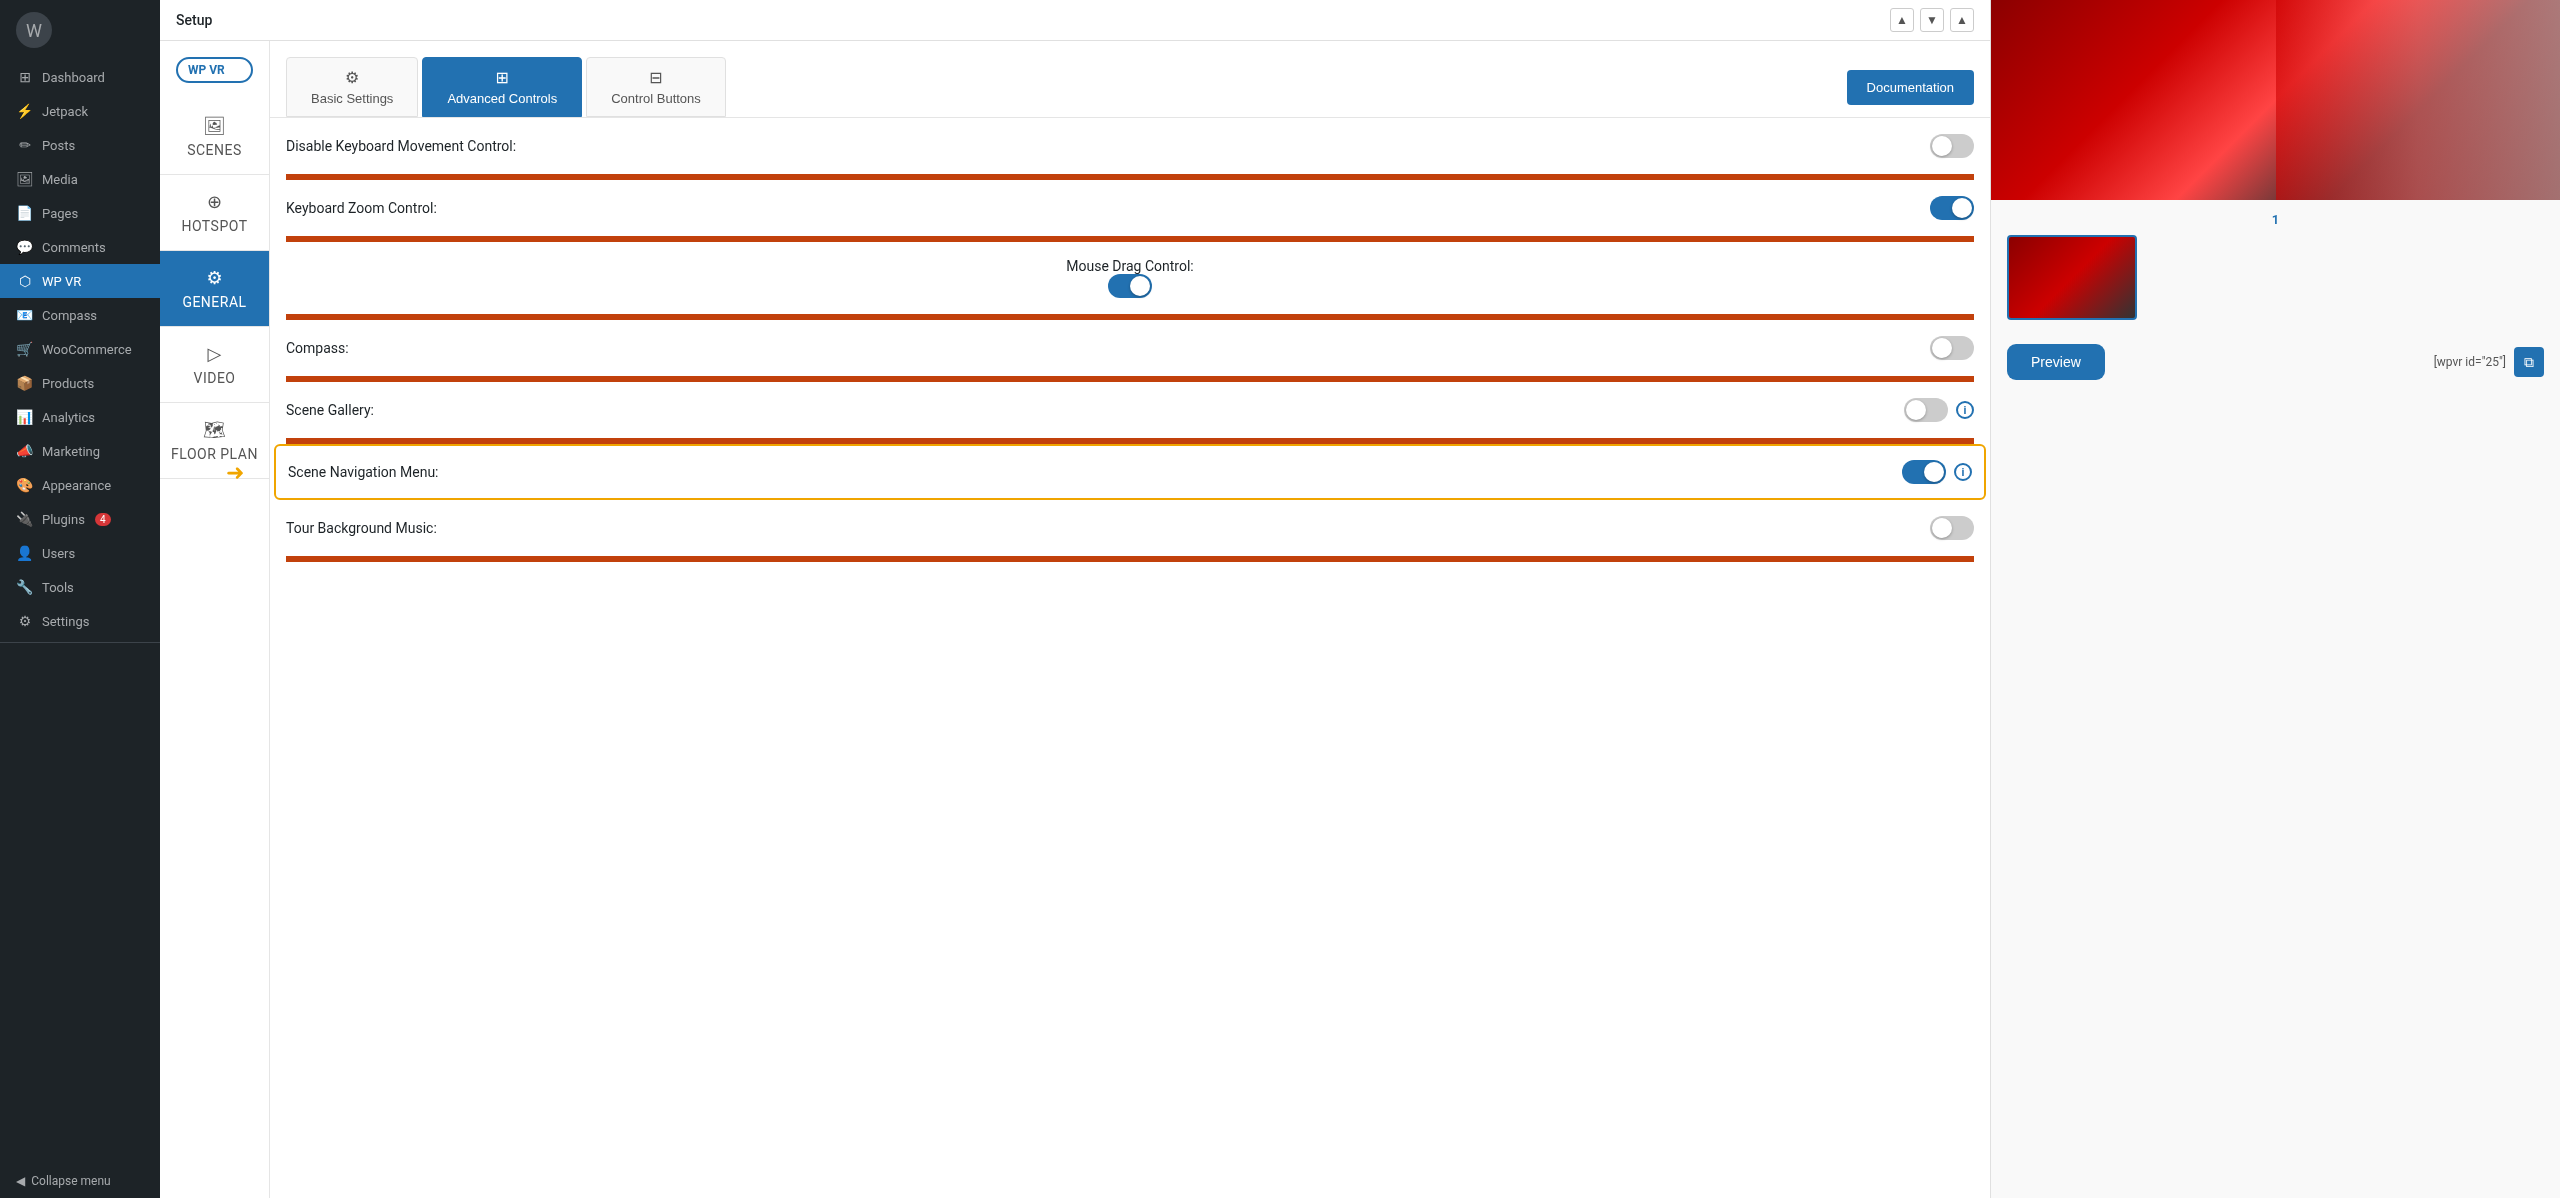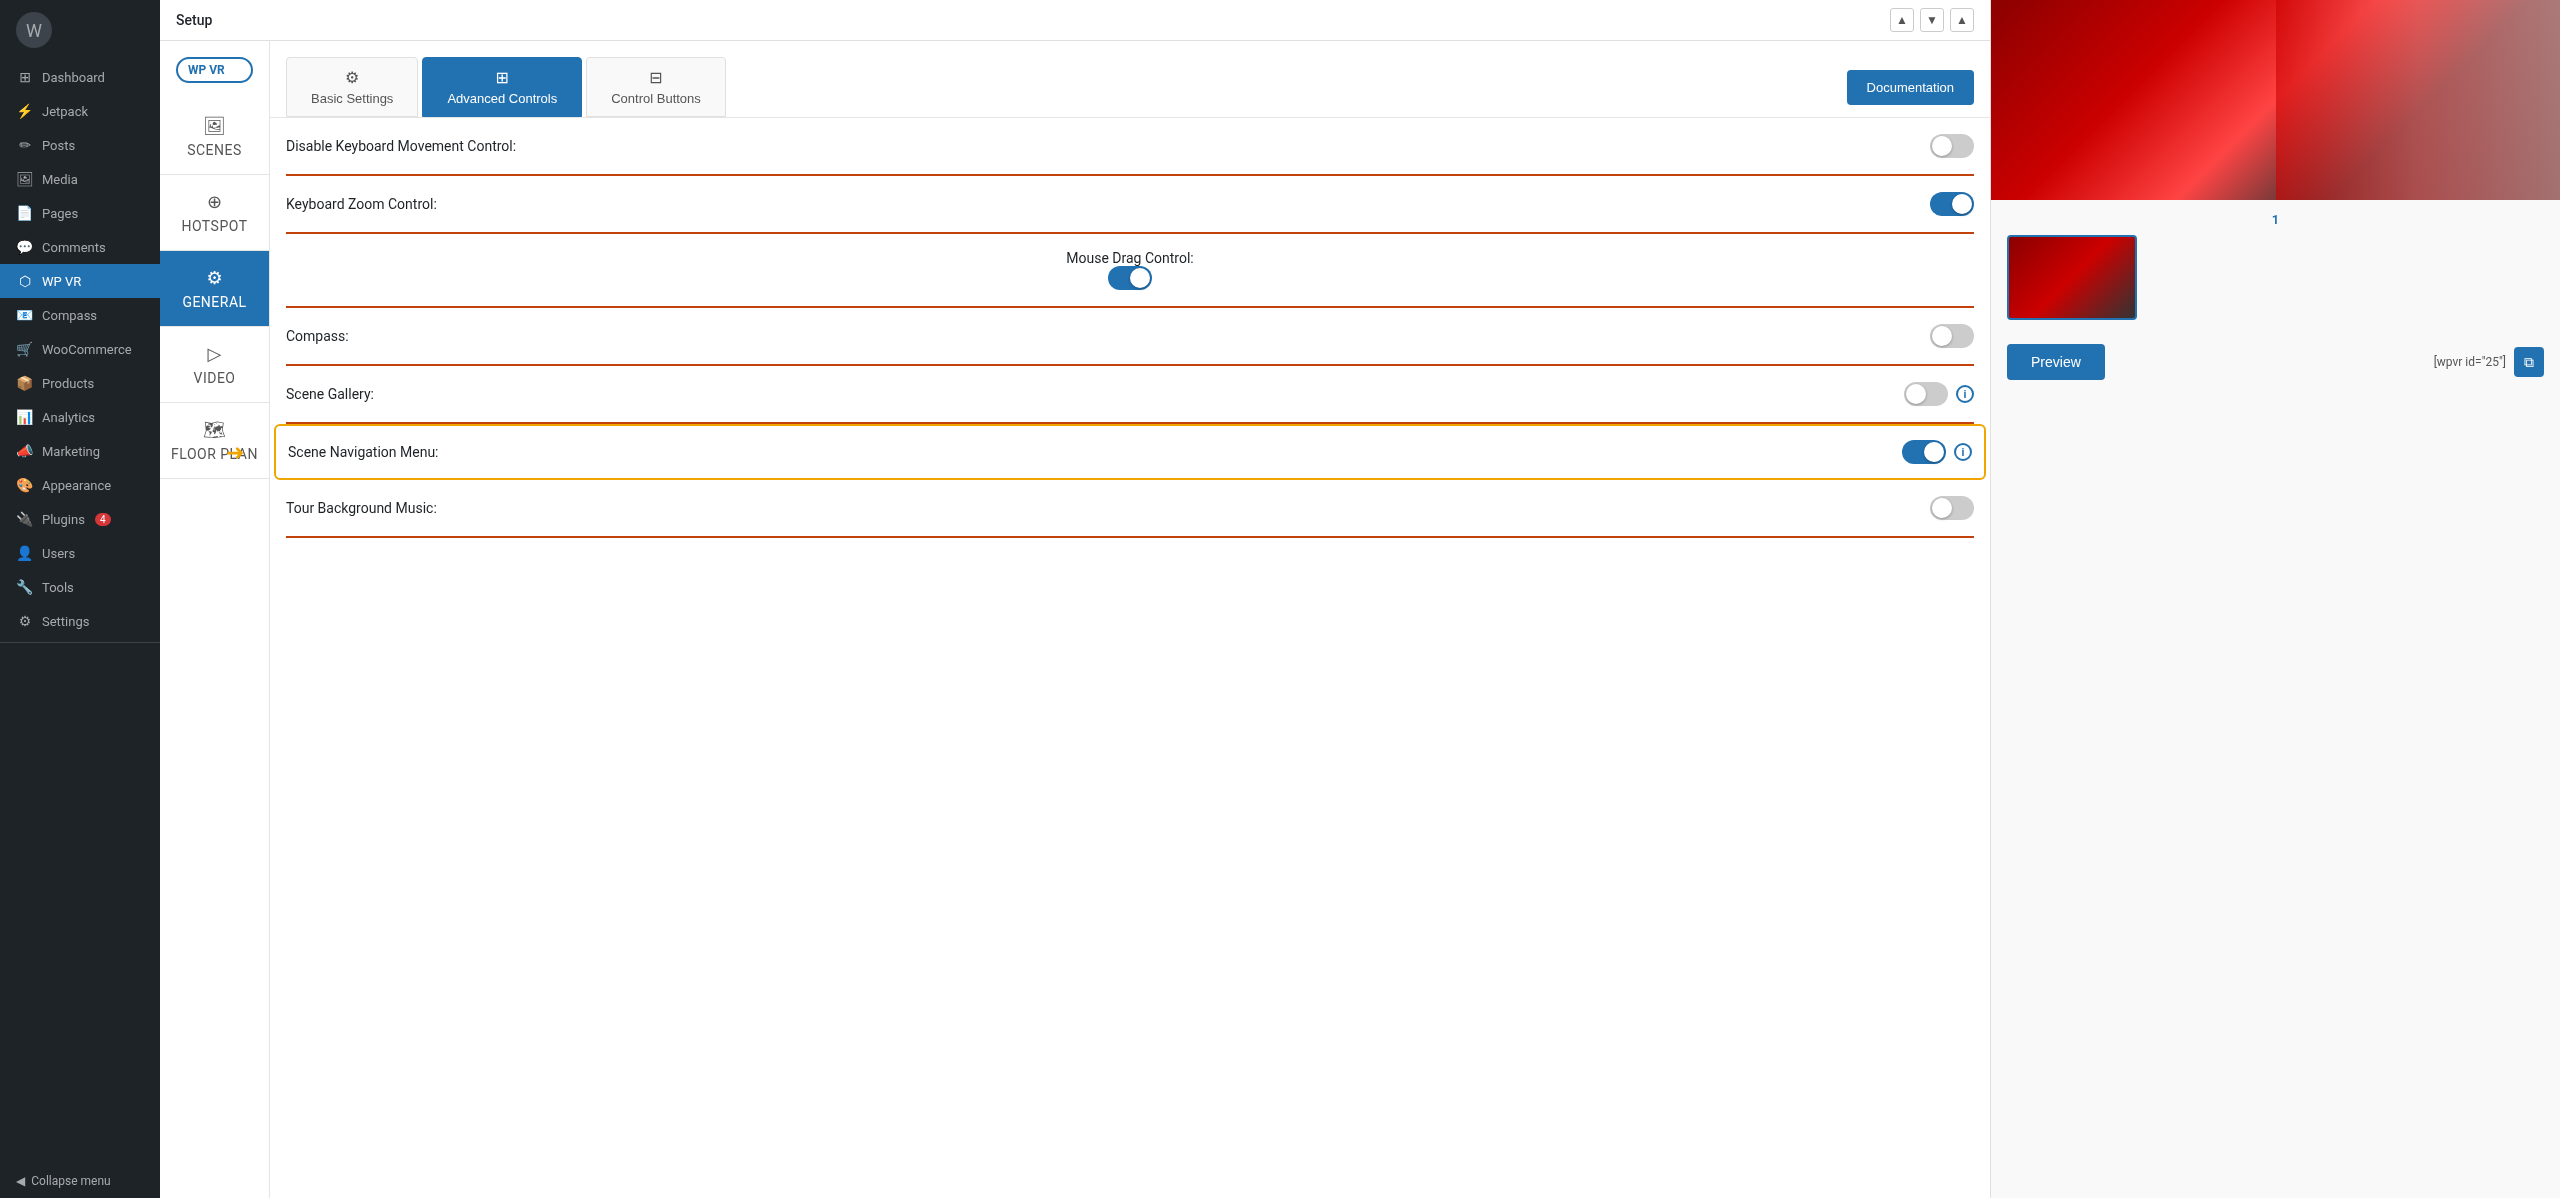--- a/index.html
+++ b/index.html
@@ -191,21 +191,21 @@
 
     
     .settings-list {
       padding: 0 16px;
     }
     .setting-row {
       display: flex;
       align-items: center;
       justify-content: space-between;
       padding: 16px 0;
-      border-bottom: 2px solid #c2410c;
+      border-bottom: 6px solid #c2410c;
       font-size: 14px;
       color: #1d2327;
     }
     .setting-row.highlighted {
       border: 2px solid #f0a500;
       border-radius: 6px;
       padding: 14px 12px;
       margin: 0 -12px;
       position: relative;
     }
@@ -320,21 +320,21 @@
       display: flex;
       align-items: center;
       justify-content: space-between;
       background: #f9f9f9;
     }
     .preview-btn {
       background: #2271b1;
       color: #fff;
       border: none;
       padding: 10px 24px;
-      border-radius: 4px;
+      border-radius: 9px;
       cursor: pointer;
       font-size: 14px;
       font-weight: 500;
     }
     .shortcode-area {
       display: flex;
       align-items: center;
       gap: 8px;
     }
     .shortcode-text {

